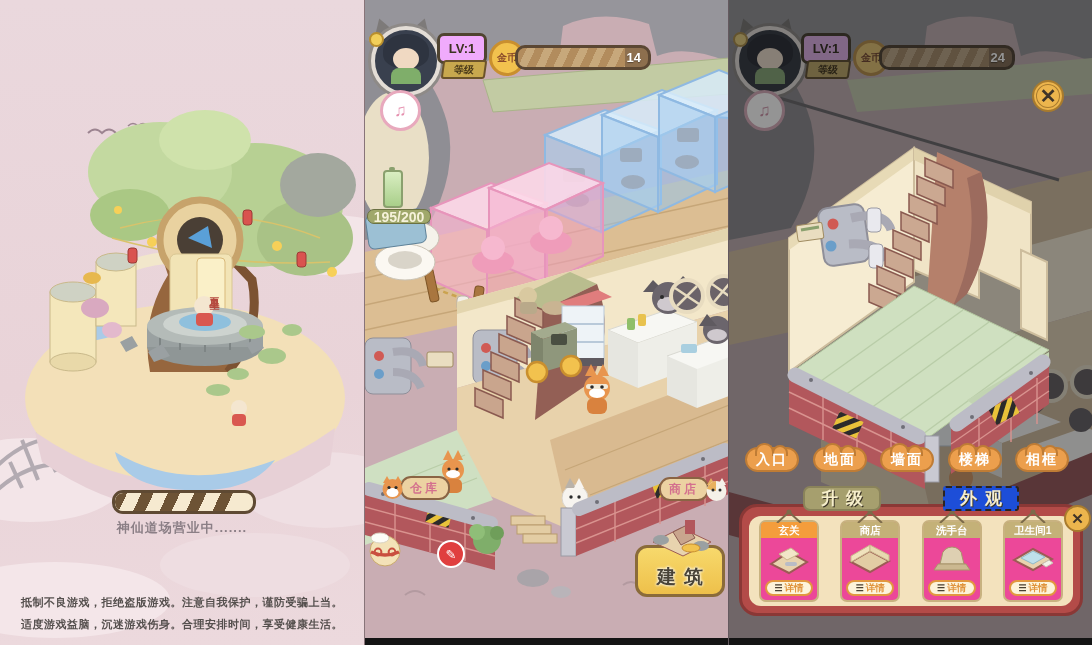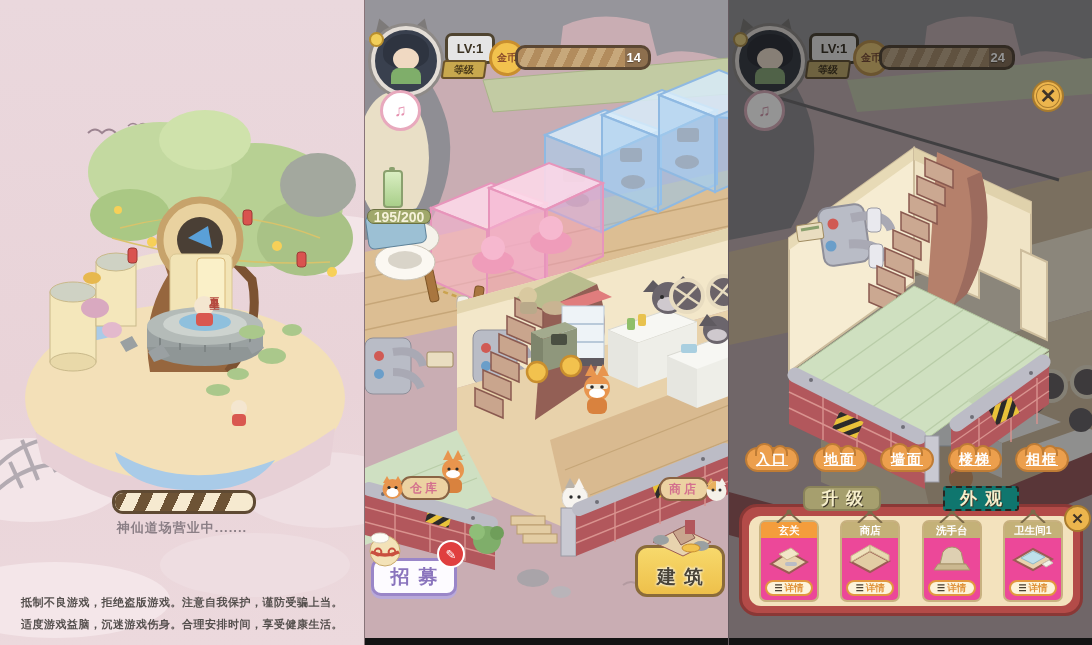--- a/index.html
+++ b/index.html
@@ -32,23 +32,23 @@
   .avatar{position:absolute;left:4px;top:22px;width:70px;height:70px;}
   .avatar .ring{position:absolute;left:2px;top:4px;width:62px;height:62px;border-radius:50%;
     background:#39404e;border:4px solid #e3ddd6;box-shadow:0 0 0 3px #8e8a87;}
   .avatar .hair{position:absolute;left:14px;top:12px;width:46px;height:34px;border-radius:50% 50% 40% 40%;background:#2e3440;}
   .avatar .face{position:absolute;left:24px;top:26px;width:26px;height:22px;border-radius:50%;background:#f0d9c2;}
   .avatar .body{position:absolute;left:22px;top:46px;width:30px;height:16px;border-radius:8px 8px 0 0;background:#7fae6a;}
   .ear{position:absolute;top:-4px;width:0;height:0;border-left:11px solid transparent;
     border-right:11px solid transparent;border-bottom:18px solid #7d7a79;}
   .ear.l{left:2px;transform:rotate(-18deg);} .ear.r{left:42px;transform:rotate(18deg);}
   .bell{position:absolute;left:0;top:10px;width:11px;height:11px;border-radius:50%;background:#f2cf5a;border:2px solid #b98f2e;}
-  .lv-badge{position:absolute;left:72px;top:33px;width:44px;height:25px;background:#e5e5e5;
+  .lv-badge{position:absolute;left:72px;top:33px;width:44px;height:25px;background:#f0abfc;
     border:3px solid #4f4430;border-radius:7px;color:#3c3322;font-size:13px;font-weight:bold;
-    display:flex;align-items:center;justify-content:center;margin-left:8px;}
+    display:flex;align-items:center;justify-content:center;}
   .lv-ribbon{position:absolute;left:77px;top:60px;width:40px;height:15px;background:#c8a84e;
     border:2px solid #6b532a;border-radius:3px;color:#4a3a1a;font-size:10px;font-weight:bold;
     display:flex;align-items:center;justify-content:center;transform:skewX(-8deg);}
   .coin-ico{position:absolute;left:124px;top:40px;width:30px;height:30px;border-radius:50%;
     background:#f2c24e;border:3px solid #c98f2e;color:#8a4a2a;font-size:10px;font-weight:bold;
     display:flex;align-items:center;justify-content:center;}
   .coin-bar{position:absolute;left:150px;top:45px;width:130px;height:19px;border:3px solid #5b4733;
     border-radius:10px;background:#8d6f4e;overflow:hidden;}
   .coin-fill{height:100%;width:82%;background:repeating-linear-gradient(115deg,#b28c5d 0 8px,#c7a87b 8px 16px);}
   .coin-val{position:absolute;right:7px;top:0;height:19px;line-height:19px;color:#fff;
@@ -86,32 +86,32 @@
     text-shadow:0 0 3px #fff,0 0 3px #fff;}
   .build-thumb{position:absolute;left:278px;top:512px;width:76px;height:46px;z-index:3;}
 
   
   .dim{filter:brightness(.58) saturate(.65);}
   .close-x{position:absolute;left:303px;top:80px;width:32px;height:32px;border-radius:50%;
     background:#ecb54d;border:2px solid #a87b2e;box-shadow:inset 0 0 0 2px #ecb54d,inset 0 0 0 3px #a87b2e;
     color:#3f3428;font-size:20px;font-weight:bold;display:flex;align-items:center;justify-content:center;}
   .cloud{position:absolute;top:447px;width:54px;height:25px;background:#ec9f4d;border:2px solid #bf7c35;
     border-radius:14px;color:#fff;font-size:14px;font-weight:bold;letter-spacing:2px;
-    display:flex;align-items:center;justify-content:center;z-index:5;text-decoration:underline;}
+    display:flex;align-items:center;justify-content:center;z-index:5;}
   .cloud:before{content:"";position:absolute;left:8px;top:-6px;width:15px;height:11px;background:#ec9f4d;
     border:2px solid #bf7c35;border-bottom:none;border-radius:9px 9px 0 0;}
   .cloud:after{content:"";position:absolute;right:9px;top:-4px;width:12px;height:9px;background:#ec9f4d;
     border:2px solid #bf7c35;border-bottom:none;border-radius:8px 8px 0 0;}
   .cloud span{position:relative;z-index:2;}
   .c1{left:16px;} .c2{left:84px;} .c3{left:151px;} .c4{left:219px;} .c5{left:286px;}
   .subtab{position:absolute;top:486px;height:25px;font-size:17px;font-weight:bold;letter-spacing:8px;
     text-indent:8px;display:flex;align-items:center;justify-content:center;z-index:6;color:#f6eecb;
     text-shadow:1px 1px 0 #3a3326;}
   .st-up{left:74px;width:78px;background:#a69f6e;border:2px solid #8a835a;border-radius:7px;}
-  .st-ap{left:214px;width:76px;background:#0f766e;border:2px dashed #2b2420;border-radius:3px;}
+  .st-ap{left:214px;width:76px;background:#1d4ed8;border:2px dashed #2b2420;border-radius:3px;}
   .red-panel{position:absolute;left:10px;top:504px;width:344px;height:112px;background:#b34b48;
     border:3px solid #8a3836;border-radius:18px;box-sizing:border-box;z-index:4;}
   .red-inner{position:absolute;left:7px;top:9px;right:7px;bottom:7px;background:#f3e2bd;border-radius:12px;}
   .panel-x{position:absolute;left:322px;top:-2px;width:27px;height:27px;border-radius:50%;
     background:#ecb54d;border:2px solid #a87b2e;color:#3f3428;font-size:15px;font-weight:bold;
     display:flex;align-items:center;justify-content:center;z-index:7;box-sizing:border-box;}
   .cards{position:absolute;left:10px;top:2px;right:10px;bottom:4px;display:flex;
     justify-content:space-between;align-items:flex-end;}
   .card{position:relative;width:60px;height:82px;background:#ec4899;border:2px solid #c8b280;
     border-radius:7px;box-sizing:border-box;}
@@ -518,21 +518,20 @@
         </svg>
       </div>
 
       <svg class="recruit-head" viewBox="0 0 40 38">
         <circle cx="20" cy="21" r="15" fill="#f3e2b8" stroke="#c9a96b"></circle>
         <ellipse cx="15" cy="8" rx="9" ry="5" fill="#fdfcf8" stroke="#d9d3c2"></ellipse>
         <path d="M6 22 q14 6 28 0" stroke="#c94f3f" stroke-width="3.5" fill="none"></path>
         <circle cx="13" cy="22" r="3.4" fill="none" stroke="#c94f3f" stroke-width="2"></circle>
         <circle cx="27" cy="22" r="3.4" fill="none" stroke="#c94f3f" stroke-width="2"></circle>
       </svg>
-      <button class="recruit-btn">招募</button>
       <div class="recruit-badge">✎</div>
 
       <svg class="build-thumb" viewBox="0 0 76 46">
         <polygon points="10,30 38,16 68,30 40,44" fill="#e8d3ae" stroke="#9c5b55"></polygon>
         <polygon points="30,20 44,13 52,26 38,33" fill="#c9a58d" stroke="#8a5a50"></polygon>
         <rect x="42" y="8" width="10" height="14" fill="#b2575c"></rect>
         <ellipse cx="18" cy="28" rx="8" ry="5" fill="#9aa0a2"></ellipse>
         <ellipse cx="58" cy="34" rx="8" ry="5" fill="#9aa0a2"></ellipse>
         <ellipse cx="48" cy="36" rx="9" ry="4" fill="#f2c24e" stroke="#c98f2e"></ellipse>
       </svg>

